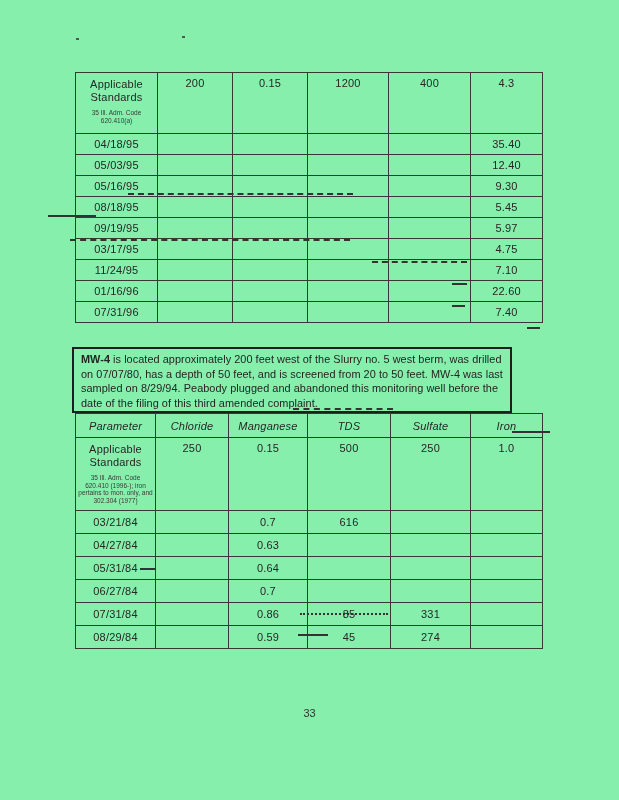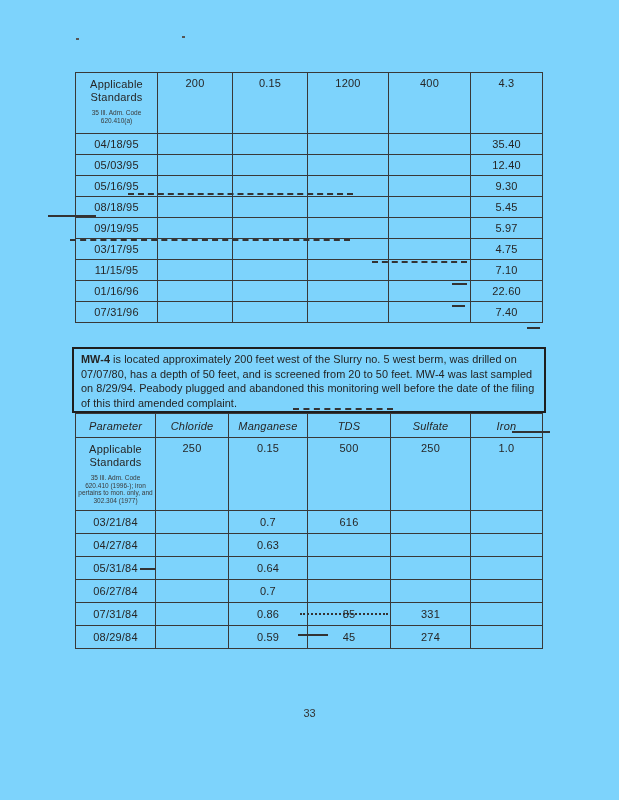--- a/index.html
+++ b/index.html
@@ -1,21 +1,21 @@
 <!DOCTYPE html>
 <html><head>
 <meta charset="utf-8">
 <style>
   html,body{margin:0;padding:0;}
   body{
     width:619px;height:800px;position:relative;background:#ffffff;
     font-family:"Liberation Sans", sans-serif;color:#242424;
     overflow:hidden;
   }
-  .sheet{position:absolute;inset:0;background:#7dd3fc;}
+  .sheet{position:absolute;inset:0;background:#86efac;}
 
   
   table.t{border-collapse:collapse;position:absolute;table-layout:fixed;background:transparent;}
   table.t td{
     border:1px solid #383838;font-size:11px;text-align:center;
     padding:0;overflow:hidden;vertical-align:middle;color:#262626;
     letter-spacing:.2px;
   }
   .t1{left:75px;top:72px;width:467px;}
   .t2{left:75px;top:413px;width:467px;}
@@ -26,21 +26,21 @@
   .t2 tr.hdr td{height:23px;font-style:italic;}
   .t1 tbody.data td{height:20px;}
   .t2 tbody.data td{height:22px;}
 
   .std-label .title{font-size:11px;line-height:13px;margin-top:1px;}
   .cite{font-size:6.5px;line-height:7.5px;margin-top:5px;color:#3a3a3a;letter-spacing:0;}
   .cite span{display:block;}
 
   
   .para{
-    position:absolute;left:72px;top:347px;width:474px;height:66px;
+    position:absolute;left:72px;top:347px;width:440px;height:66px;
     border:2px solid #1e1e1e;box-sizing:border-box;
     padding:3px 6px 0 7px;font-size:10.9px;line-height:14.6px;
     text-align:left;color:#242424;letter-spacing:.05px;
   }
   .para b{font-weight:bold;}
 
   .pagenum{position:absolute;left:0;right:0;top:707px;text-align:center;font-size:11px;color:#333;}
 
   
   .art{position:absolute;height:0;border-top:2px solid #333;}
@@ -124,21 +124,21 @@
         </tr>
         <tr>
           <td>03/17/95</td>
           <td></td>
           <td></td>
           <td></td>
           <td></td>
           <td>4.75</td>
         </tr>
         <tr>
-          <td>11/15/95</td>
+          <td>11/24/95</td>
           <td></td>
           <td></td>
           <td></td>
           <td></td>
           <td>7.10</td>
         </tr>
         <tr>
           <td>01/16/96</td>
           <td></td>
           <td></td>

